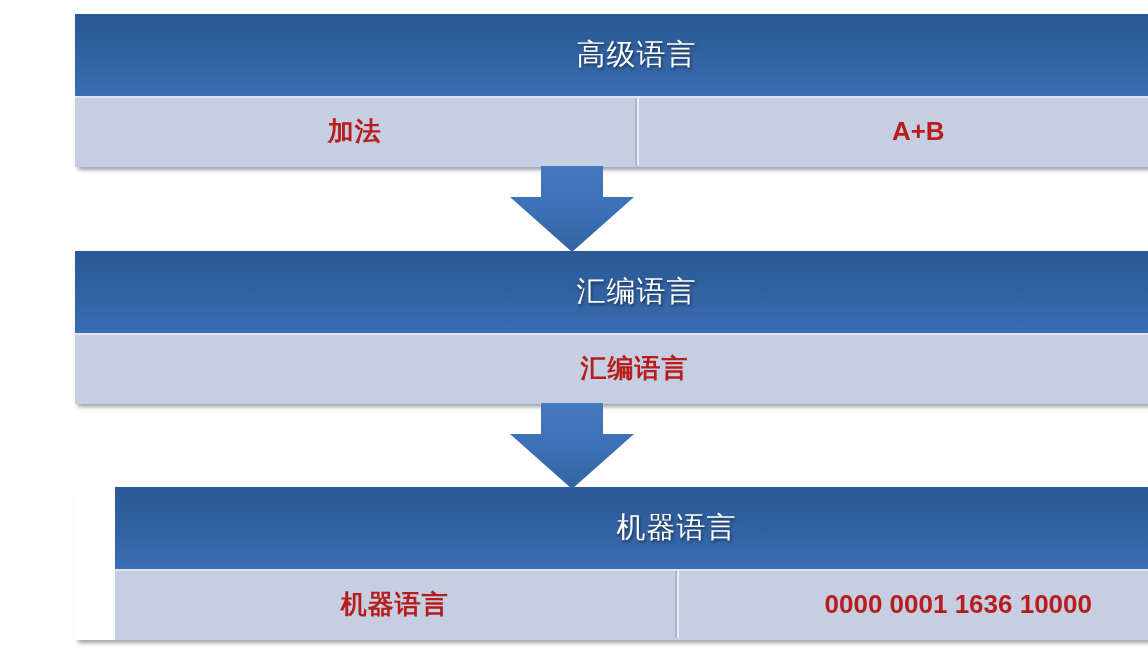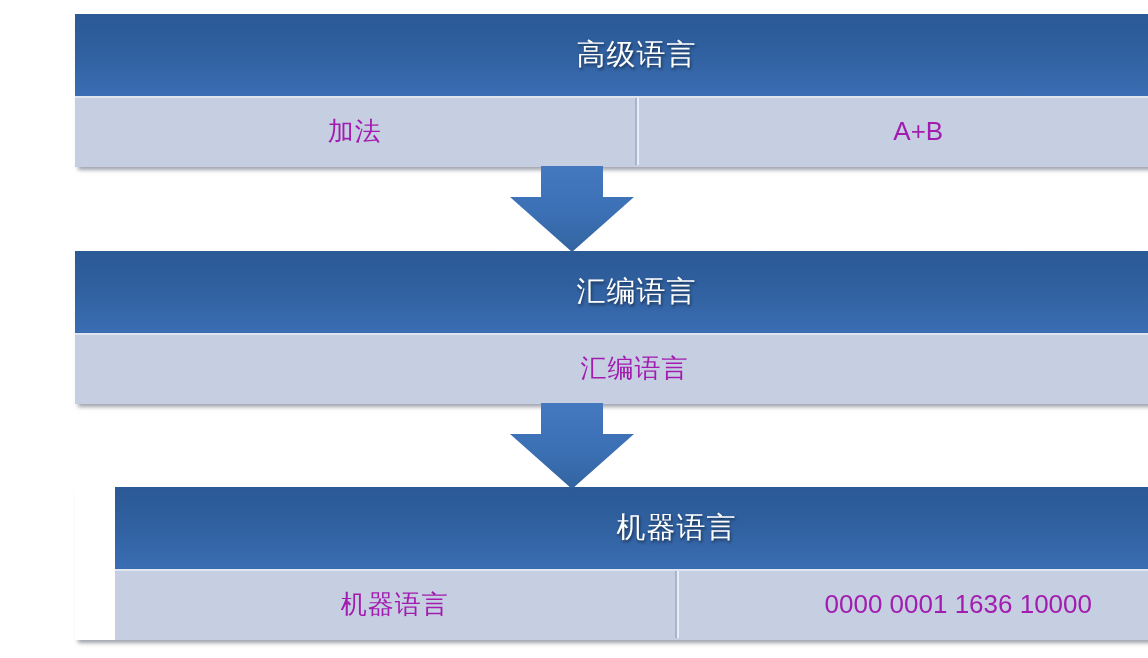--- a/index.html
+++ b/index.html
@@ -36,22 +36,23 @@
     background: #c5cfe1;
     box-shadow: inset 0 2px 0 rgba(255, 255, 255, 0.45);
     display: flex;
     align-items: stretch;
   }
   .cell {
     flex: 1 1 0;
     display: flex;
     align-items: center;
     justify-content: center;
-    color: #a21caf;
+    color: #b91c1c;
     font-size: 26px;
+    font-weight: bold;
   }
   .cell.cjk { font-family: "Liberation Serif", "DejaVu Serif", serif; letter-spacing: 1px; }
   .cell.latin { font-family: "Liberation Sans", "DejaVu Sans", sans-serif; border-radius: 13px; }
   .cell-divider {
     flex: 0 0 4px;
     background: linear-gradient(to right, #a9b5ce 0, #a9b5ce 50%, #e9edf6 50%, #e9edf6 100%);
     margin: 2px 0;
   }
   .down-arrow {
     position: absolute;

